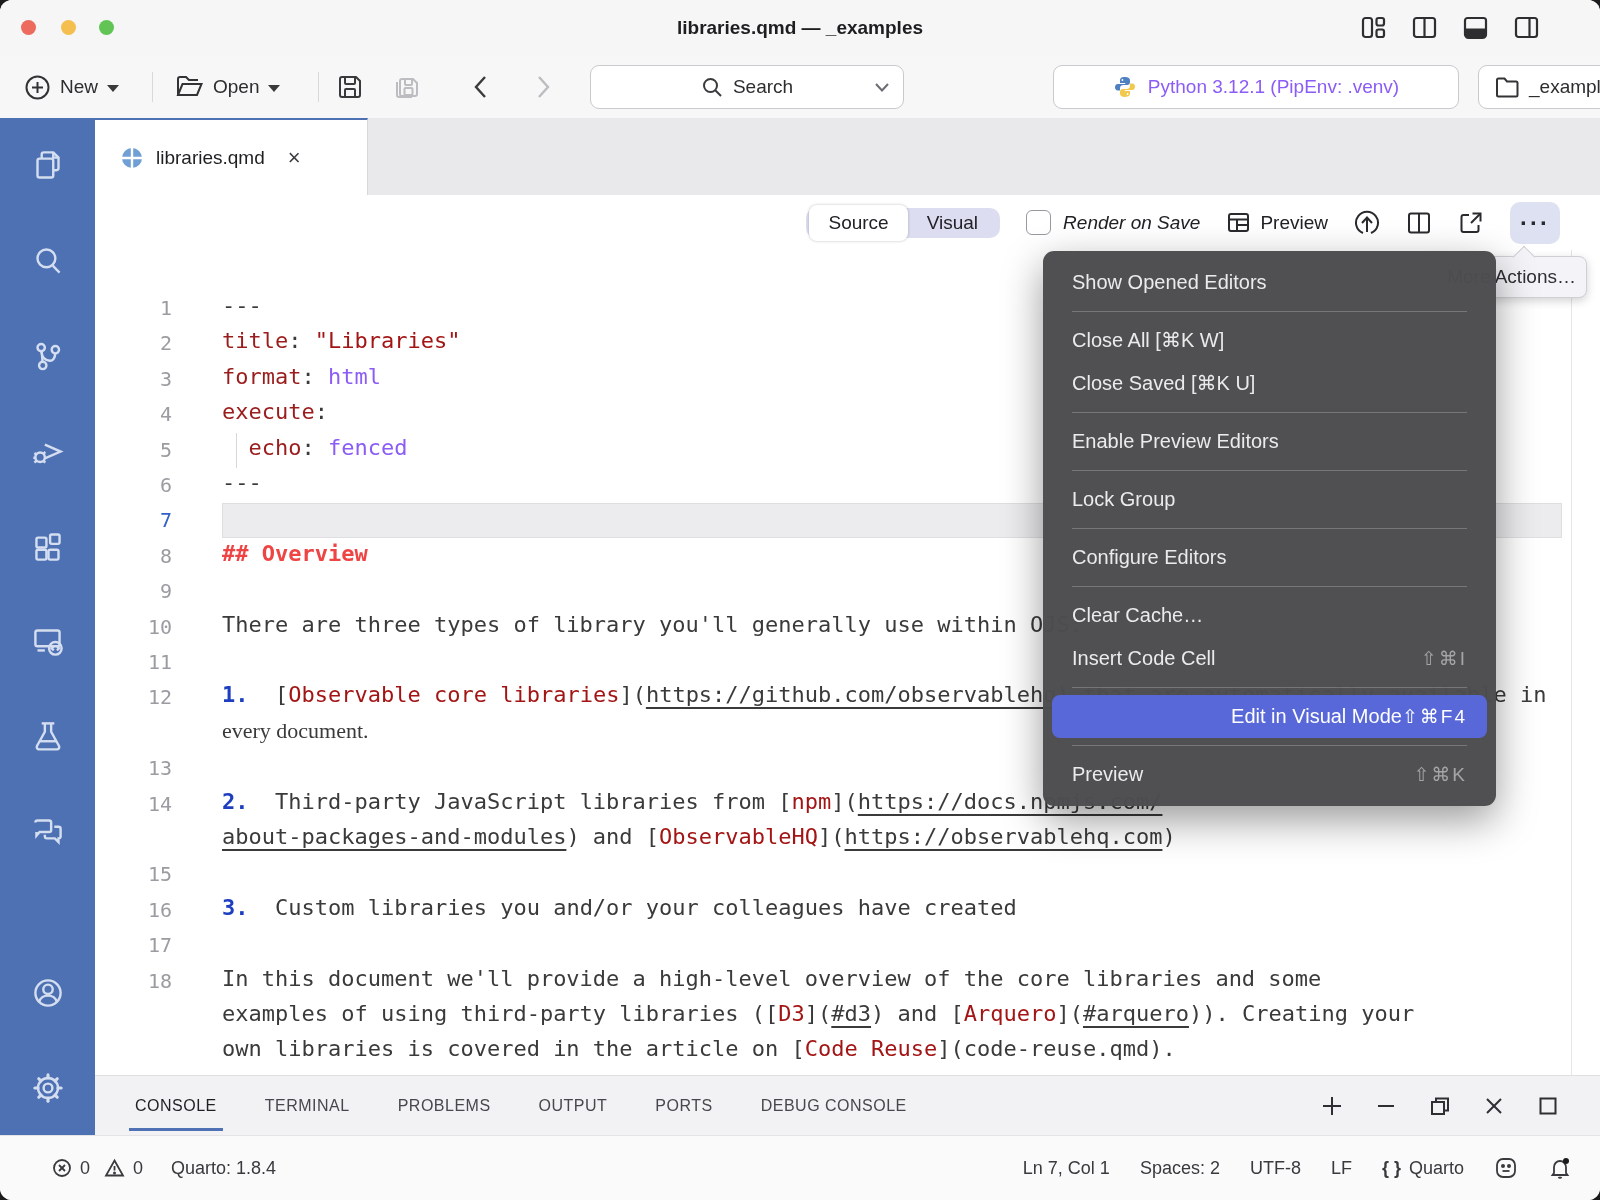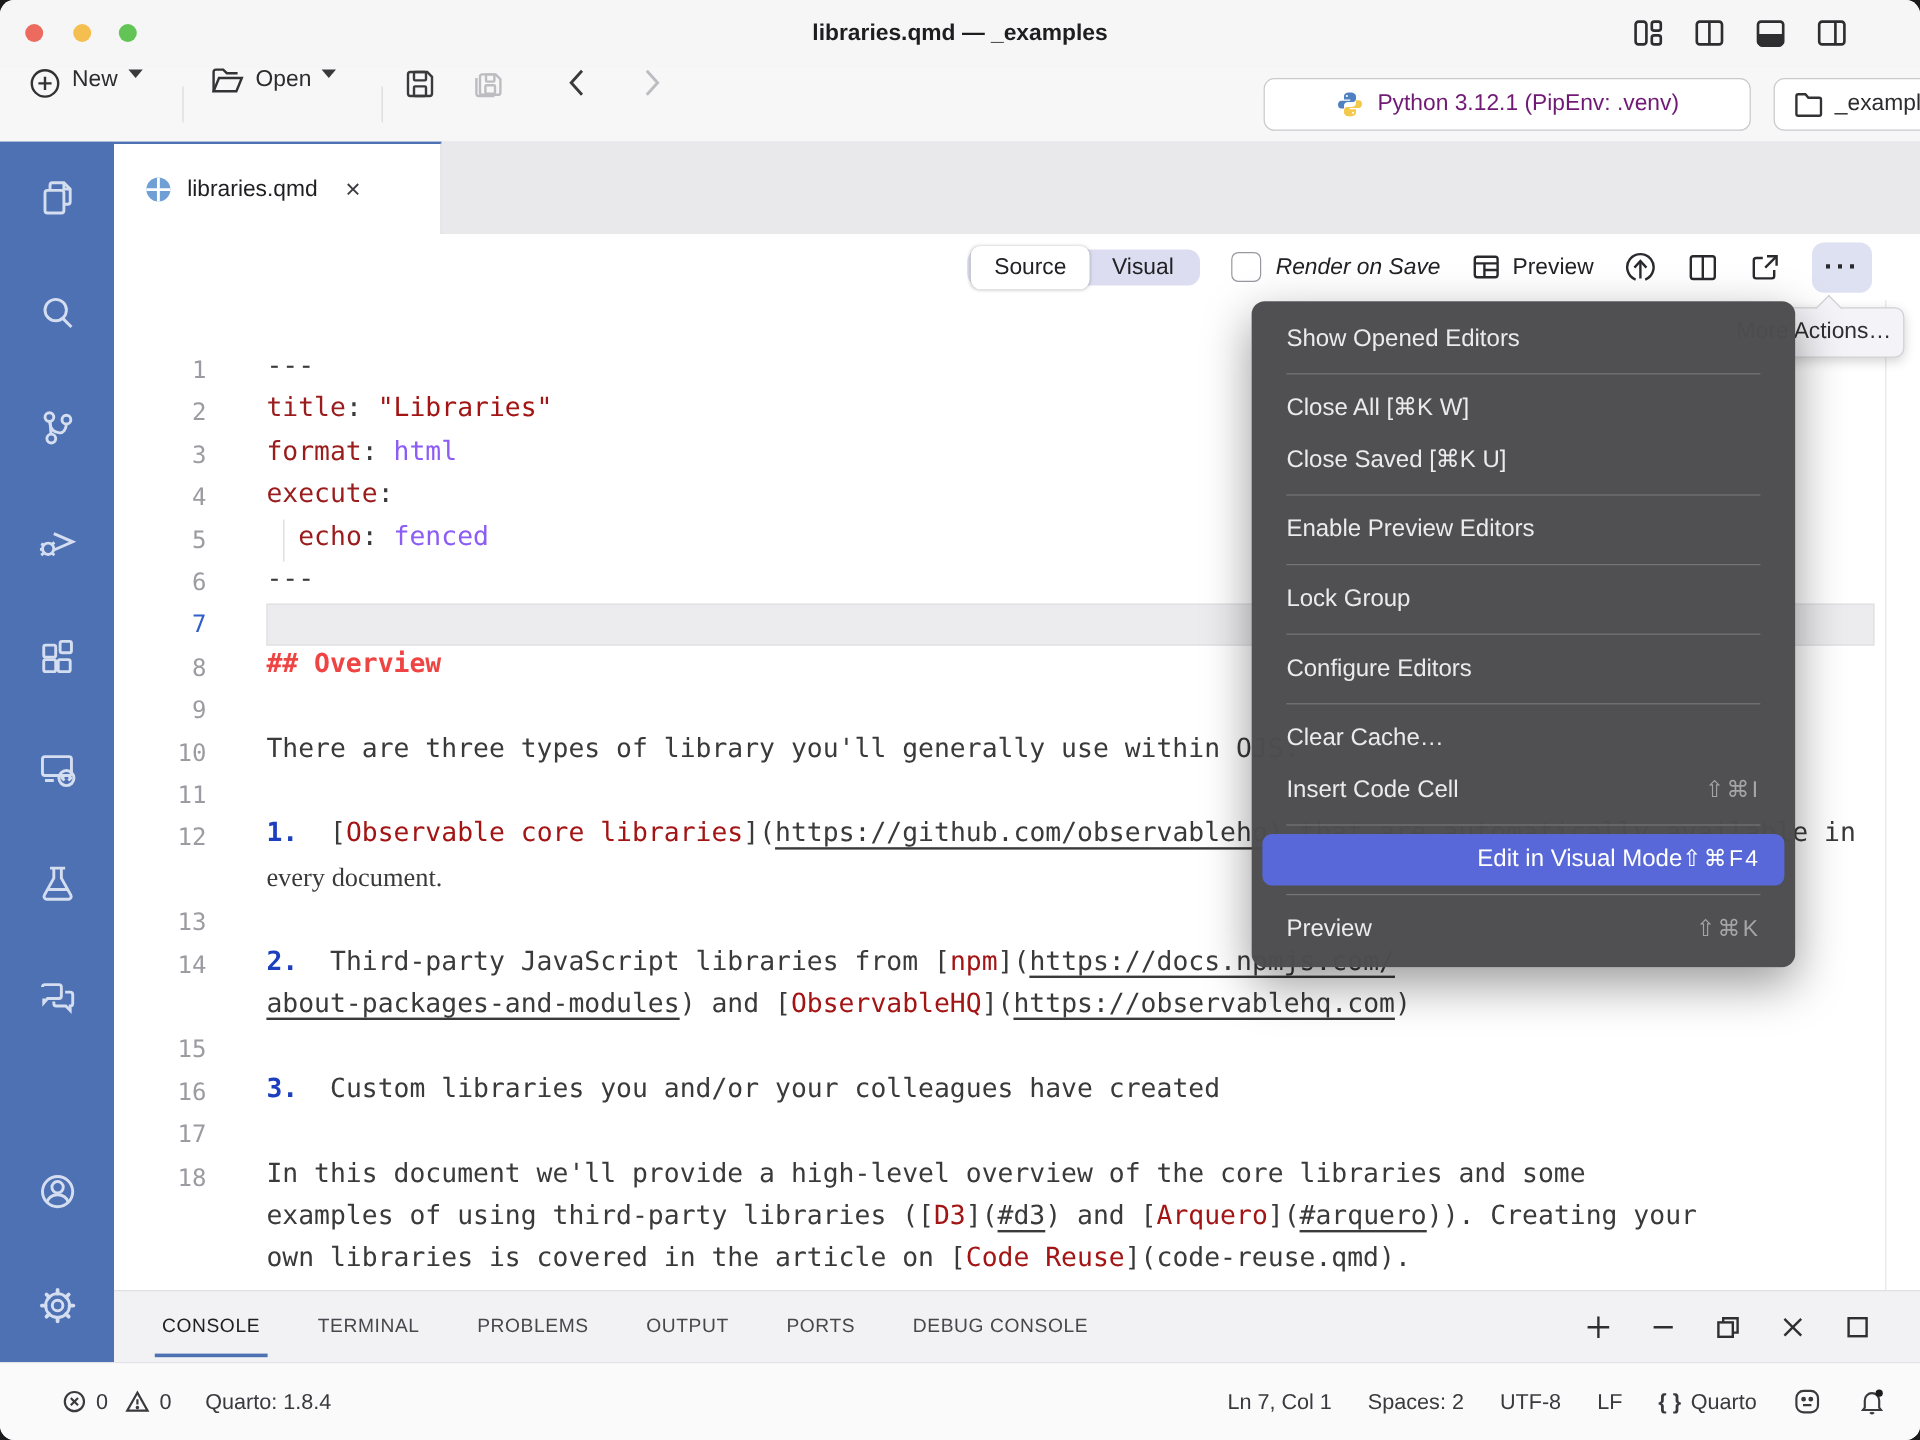--- a/index.html
+++ b/index.html
@@ -8,26 +8,26 @@
   .titlebar{position:absolute;left:0;top:0;width:1600px;height:56px;background:#f6f6f7;border-bottom:1px solid #ececee;}
   .traffic{position:absolute;top:20px;width:15px;height:15px;border-radius:50%;}
   .t-red{left:21px;background:#ec6a5e;}
   .t-yellow{left:61px;background:#f5bf4f;}
   .t-green{left:99px;background:#61c455;}
   .win-title{position:absolute;left:0;right:0;top:0;height:56px;line-height:56px;text-align:center;font-size:19px;font-weight:700;color:#1e1e20;}
   .winctl{position:absolute;top:14px;display:flex;gap:24px;right:60px;}
   .winctl svg{display:block;}
   
   .toolbar{position:absolute;left:0;top:56px;width:1600px;height:62px;background:#f7f7f8;border-bottom:1px solid #dfdfe2;}
-  .tb-item{position:absolute;top:0;height:62px;display:flex;gap:9px;color:#2d2d30;font-size:19px;}
+  .tb-item{position:absolute;top:0;height:62px;display:flex;align-items:center;gap:9px;color:#2d2d30;font-size:19px;}
   .tb-sep{position:absolute;top:16px;width:1px;height:30px;background:#d9d9dc;}
   .caret-down{width:0;height:0;border-left:6px solid transparent;border-right:6px solid transparent;border-top:7px solid #3a3a3d;margin-top:2px;}
   .searchbox{position:absolute;left:590px;top:9px;width:312px;height:42px;background:#ffffff;border:1px solid #c9c9ce;border-radius:9px;display:flex;align-items:center;justify-content:center;gap:10px;font-size:19px;color:#2d2d30;}
   .searchbox .chev{position:absolute;right:14px;top:17px;}
-  .interp{position:absolute;left:1053px;top:9px;width:404px;height:42px;background:#ffffff;border:1px solid #c9c9ce;border-radius:9px;display:flex;align-items:center;justify-content:center;gap:11px;font-size:19px;color:#701a75;}
+  .interp{position:absolute;left:1053px;top:9px;width:404px;height:42px;background:#ffffff;border:1px solid #c9c9ce;border-radius:9px;display:flex;align-items:center;justify-content:center;gap:11px;font-size:19px;color:#8b5cf6;}
   .projchip{position:absolute;left:1478px;top:9px;width:140px;height:42px;background:#ffffff;border:1px solid #c9c9ce;border-radius:9px;display:flex;align-items:center;gap:10px;padding-left:16px;font-size:19px;color:#2d2d30;overflow:hidden;}
   
   .activitybar{position:absolute;left:0;top:118px;width:95px;height:1017px;background:#4d71b3;display:flex;flex-direction:column;align-items:center;}
   .act-icon{width:95px;height:95px;display:flex;align-items:center;justify-content:center;}
   .act-spacer{flex:1;}
   
   .tabstrip{position:absolute;left:95px;top:118px;width:1505px;height:77px;background:#e9e9ec;}
   .tab{position:absolute;left:0;top:0;width:273px;height:77px;background:#ffffff;border-top:2px solid #4d71b3;border-right:1px solid #d8d8db;display:flex;align-items:center;gap:13px;padding-left:26px;box-sizing:border-box;font-size:19px;color:#1f1f22;}
   .tab-close{margin-left:10px;font-size:22px;color:#3c3c40;}
   
@@ -151,20 +151,30 @@
         </svg>
     </div>
     <div class="tb-item" style="left:470px;">
       <svg width="22" height="26" viewBox="0 0 22 26" fill="none" stroke="#3a3a3d" stroke-width="2.4">
           <polyline points="15,3 6,13 15,23"></polyline>
         </svg>
     </div>
     <div class="tb-item" style="left:532px;">
       <svg width="22" height="26" viewBox="0 0 22 26" fill="none" stroke="#bcbcc1" stroke-width="2.4">
           <polyline points="7,3 16,13 7,23"></polyline>
+        </svg>
+    </div>
+    <div class="searchbox">
+      <svg width="22" height="22" viewBox="0 0 22 22" fill="none" stroke="#3a3a3d" stroke-width="2">
+          <circle cx="9.5" cy="9.5" r="6.5"></circle>
+          <line x1="14.5" y1="14.5" x2="20" y2="20"></line>
+        </svg>
+      <span>Search</span>
+      <svg class="chev" width="14" height="9" viewBox="0 0 14 9" fill="none" stroke="#6c6c72" stroke-width="2">
+          <polyline points="1,1 7,7.5 13,1"></polyline>
         </svg>
     </div>
     <div class="interp">
       <svg width="24" height="24" viewBox="0 0 24 24" fill="none">
         <path d="M12 2 c-4 0-5 1.6-5 3.4 V8 h5.2 v1 H4.8 C3 9 2 10.5 2 12.3 c0 1.8 1 3.2 2.8 3.2 H7 v-2.6 c0-1.9 1.6-3 3.4-3 h4 c1.5 0 2.6-1.2 2.6-2.7 V5.4 C17 3.4 15.5 2 12 2 z" fill="#4f81c2"></path>
         <path d="M12 22 c4 0 5-1.6 5-3.4 V16 h-5.2 v-1 h7.4 C21 15 22 13.5 22 11.7 c0-1.8-1-3.2-2.8-3.2 H17 v2.6 c0 1.9-1.6 3-3.4 3 h-4 C8.1 14.1 7 15.3 7 16.8 v1.8 C7 20.6 8.5 22 12 22 z" fill="#f2c94c"></path>
         <circle cx="9.4" cy="5" r="0.9" fill="#ffffff"></circle>
           <circle cx="14.6" cy="19" r="0.9" fill="#ffffff"></circle>
       </svg>
       <span>Python 3.12.1 (PipEnv: .venv)</span>

